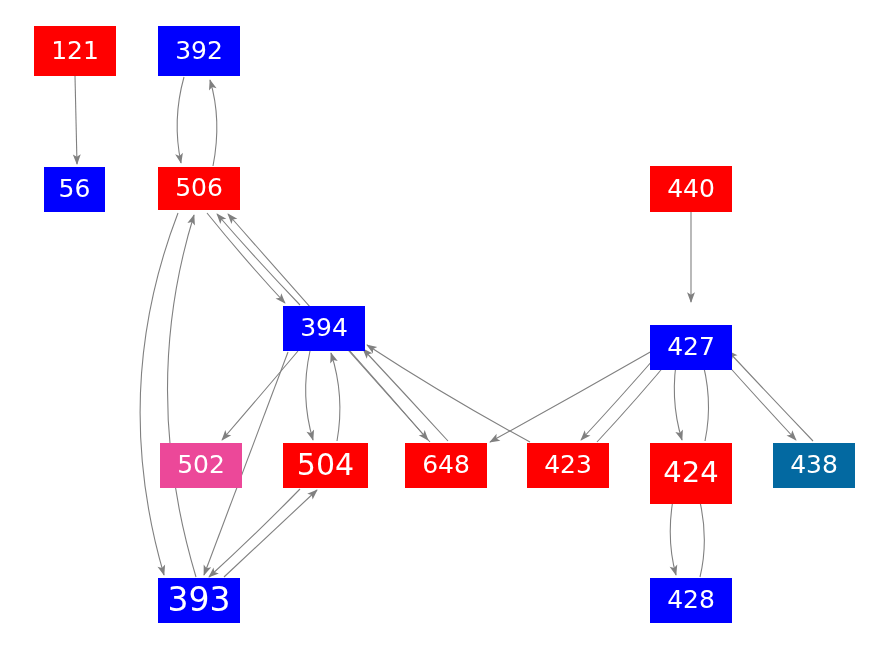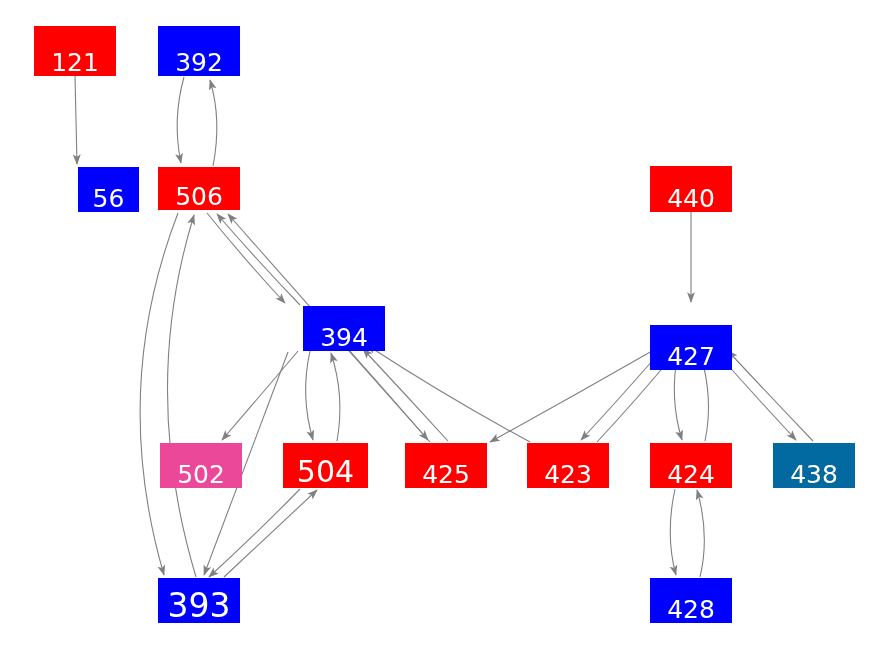--- a/index.html
+++ b/index.html
@@ -22,21 +22,21 @@
     position: absolute;
     left: 0;
     top: 0;
     width: 875px;
     height: 656px;
     pointer-events: none;
   }
   .node {
     position: absolute;
     display: flex;
-    align-items: flex-end;
+    align-items: center;
     justify-content: center;
     box-sizing: border-box;
     color: #ffffff;
     font-size: 25px;
     line-height: 1;
     letter-spacing: 0px;
     user-select: none;
   }
   .node-label {
     display: block;
@@ -85,48 +85,48 @@
       </g>
   </svg>
 
   <div id="nodes-group">
       <div class="node" style="left: 34px; top: 26px; width: 82px; height: 50px; background: rgb(255, 0, 0); color: rgb(255, 255, 255); font-size: 25px;">
         <span class="node-label">121</span>
       </div>
       <div class="node" style="left: 158px; top: 26px; width: 82px; height: 50px; background: rgb(0, 0, 255); color: rgb(255, 255, 255); font-size: 25px;">
         <span class="node-label">392</span>
       </div>
-      <div class="node" style="left: 44px; top: 167px; width: 61px; height: 45px; background: rgb(0, 0, 255); color: rgb(255, 255, 255); font-size: 25px; margin-left: 34px;">
+      <div class="node" style="left: 44px; top: 167px; width: 61px; height: 45px; background: rgb(0, 0, 255); color: rgb(255, 255, 255); font-size: 25px;">
         <span class="node-label">56</span>
       </div>
       <div class="node" style="left: 158px; top: 167px; width: 82px; height: 43px; background: rgb(255, 0, 0); color: rgb(255, 255, 255); font-size: 25px;">
         <span class="node-label">506</span>
       </div>
       <div class="node" style="left: 650px; top: 166px; width: 82px; height: 46px; background: rgb(255, 0, 0); color: rgb(255, 255, 255); font-size: 25px;">
         <span class="node-label">440</span>
       </div>
-      <div class="node" style="left: 283px; top: 306px; width: 82px; height: 45px; background: rgb(0, 0, 255); color: rgb(255, 255, 255); font-size: 25px; margin-left: 20px;">
+      <div class="node" style="left: 283px; top: 306px; width: 82px; height: 45px; background: rgb(0, 0, 255); color: rgb(255, 255, 255); font-size: 25px;">
         <span class="node-label">394</span>
       </div>
       <div class="node" style="left: 650px; top: 305px; width: 82px; height: 45px; background: rgb(0, 0, 255); color: rgb(255, 255, 255); font-size: 25px; margin-top: 20px;">
         <span class="node-label">427</span>
       </div>
       <div class="node" style="left: 160px; top: 443px; width: 82px; height: 45px; background: #ec4899; color: rgb(255, 255, 255); font-size: 25px;">
         <span class="node-label">502</span>
       </div>
       <div class="node" style="left: 283px; top: 443px; width: 85px; height: 45px; background: rgb(255, 0, 0); color: rgb(255, 255, 255); font-size: 30px;">
         <span class="node-label">504</span>
       </div>
       <div class="node" style="left: 405px; top: 443px; width: 82px; height: 45px; background: rgb(255, 0, 0); color: rgb(255, 255, 255); font-size: 25px;">
-        <span class="node-label">425</span>
+        <span class="node-label">648</span>
       </div>
       <div class="node" style="left: 527px; top: 443px; width: 82px; height: 45px; background: rgb(255, 0, 0); color: #ffffff; font-size: 25px;">
         <span class="node-label">423</span>
       </div>
-      <div class="node" style="left: 650px; top: 443px; width: 82px; height: 45px; background: rgb(255, 0, 0); color: rgb(255, 255, 255); font-size: 25px;">
+      <div class="node" style="left: 650px; top: 443px; width: 82px; height: 61px; background: rgb(255, 0, 0); color: rgb(255, 255, 255); font-size: 29px;">
         <span class="node-label">424</span>
       </div>
       <div class="node" style="left: 773px; top: 443px; width: 82px; height: 45px; background: #0369a1; color: rgb(255, 255, 255); font-size: 25px;">
         <span class="node-label">438</span>
       </div>
       <div class="node" style="left: 158px; top: 578px; width: 82px; height: 45px; background: rgb(0, 0, 255); color: rgb(255, 255, 255); font-size: 33px;">
         <span class="node-label">393</span>
       </div>
       <div class="node" style="left: 650px; top: 578px; width: 82px; height: 45px; background: rgb(0, 0, 255); color: rgb(255, 255, 255); font-size: 25px;">
         <span class="node-label">428</span>

